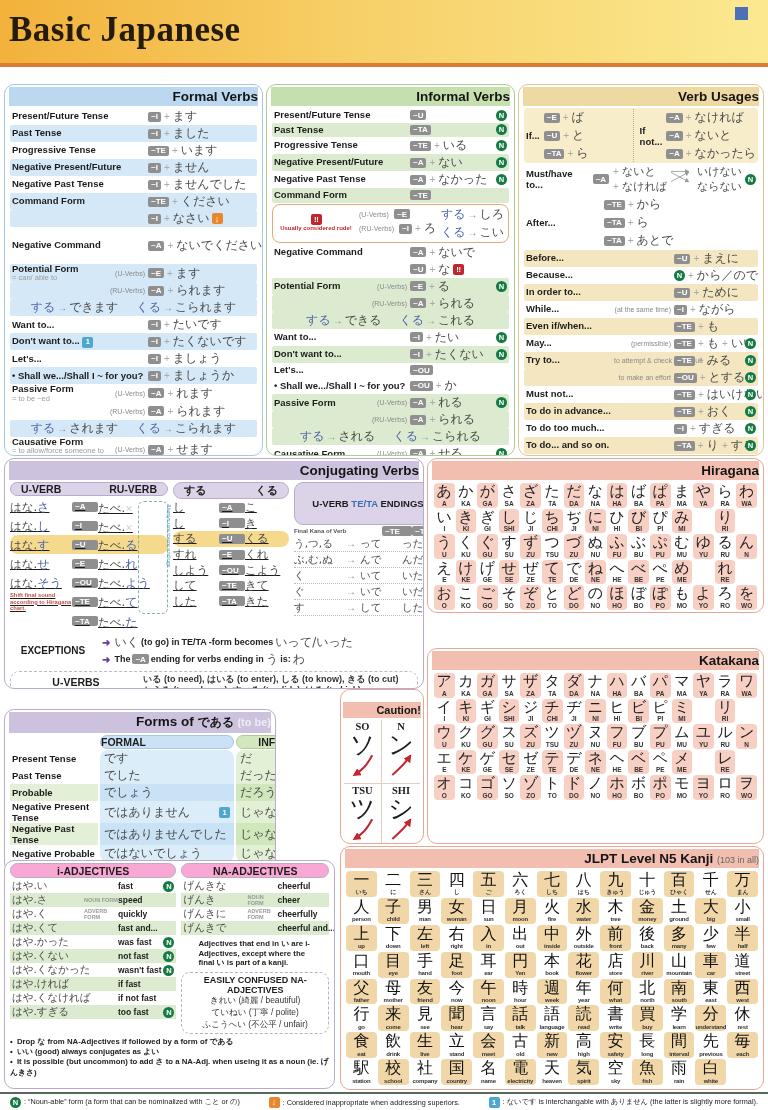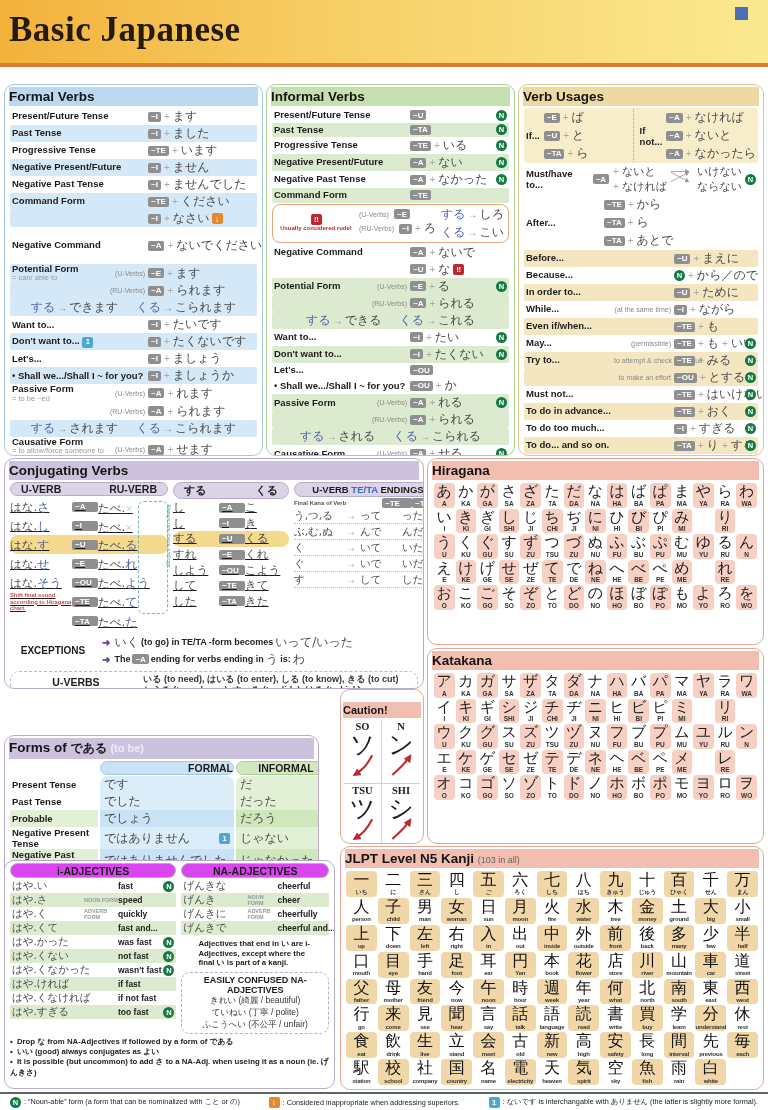--- a/index.html
+++ b/index.html
@@ -8,21 +8,21 @@
   
   .banner{position:absolute;left:0;top:0;width:768px;height:67px;
           background:linear-gradient(90deg,#F2B23B 0%,#F7CF67 45%,#FBE990 100%);
           border-bottom:4px solid #DF7A35;box-sizing:border-box;}
   .banner .title{font-family:"Liberation Serif","DejaVu Serif",serif;font-weight:700;
           font-size:35px;color:#241B0E;padding:10px 0 0 9px;letter-spacing:.5px;}
   .corner{position:absolute;right:20px;top:7px;width:13px;height:13px;background:#4C6FB5;}
   
   .sec{position:absolute;background:#fff;border:1.5px solid #ccc;border-radius:10px;
        padding:2px 5px 3px;box-sizing:border-box;overflow:hidden;}
-  .hd{margin:0 -1px 2px;border-radius:0;text-align:left;font-weight:700;
+  .hd{margin:0 -1px 2px;border-radius:0;text-align:right;font-weight:700;
       font-size:13.5px;padding:2px 0;color:#151515;}
   .hd-sub{font-weight:400;font-size:9px;color:#666;}
   .th-blue{border-color:#A6C7E3}.th-blue .hd{background:#BCD8F0;}
   .th-green{border-color:#ABCD94}.th-green .hd{background:#C5DFAF;}
   .th-tan{border-color:#DEC693}.th-tan .hd{background:#EFD9A2;}
   .th-purple{border-color:#B9ABCC}.th-purple .hd{background:#CCC2DD;}
   .th-pink{border-color:#E5A896}.th-pink .hd{background:#F2BEB0;}
   
   .vrow{display:grid;grid-template-columns:96px 40px minmax(0,1fr) 13px;
         align-items:center;min-height:14.6px;padding:0 2px;border-radius:2px;}
@@ -82,21 +82,21 @@
   .cv-left .cv-row{grid-template-columns:62px 26px 70px;}
   .cv-mid .cv-row{grid-template-columns:46px 26px 44px;}
   .cv-row .jp{font-size:11.5px;}
   .hl{background:#F5D98C;}
   .gx{color:#c9d6d4;font-size:9px;}
   .shiftnote{color:#C0504D;font-size:5.8px;line-height:1.15;font-weight:700;}
   .cv-dot{position:absolute;border:1px dashed #7FB2A8;border-radius:6px;pointer-events:none;}
   .cv-vert{position:absolute;writing-mode:vertical-rl;font-size:5.5px;color:#59A0B8;white-space:nowrap;}
   .teta{width:150px;}
   .teta-pill{border:1px solid #B9ABCC;background:#DCD3E8;border-radius:9px;text-align:center;
-             font-weight:700;font-size:9.5px;padding:1px 0;margin-bottom:1px;}
+             font-weight:700;font-size:9.5px;padding:15px 0;margin-bottom:1px;}
   .bb{color:#3B6FB5;}
   .teta-sub{display:grid;grid-template-columns:1fr 30px 30px;align-items:center;font-size:6px;color:#555;font-weight:700;}
   .teta-row{display:grid;grid-template-columns:52px 14px 42px 40px;align-items:center;
             border-bottom:1px dotted #bbb;min-height:15px;}
   .teta-row .jp{font-size:10.5px;}
   .exc{display:flex;align-items:center;gap:6px;margin-top:3px;}
   .exclab{font-weight:700;font-size:10px;width:86px;text-align:center;}
   .exline{display:flex;align-items:center;gap:2px;font-size:9px;}
   .exar{color:#6A3FA0;font-weight:700;font-size:10px;margin-right:2px;}
   .exen{color:#222;font-weight:700;font-size:9px;white-space:nowrap;}
@@ -116,40 +116,40 @@
   .cgrid{display:grid;grid-template-columns:1fr 1fr;}
   .ccell{position:relative;height:63px;text-align:center;}
   .ccell:nth-child(odd){border-right:1px solid #eccabf;}
   .ccell:nth-child(-n+2){border-bottom:1px solid #eccabf;}
   .cr{font-family:"Liberation Serif",serif;font-weight:700;font-size:10.5px;margin-top:1px;}
   .ck{font-family:"DejaVu Serif",serif;font-size:25px;line-height:1;}
   .csvg{position:absolute;left:50%;transform:translateX(-50%);bottom:0;}
   .car{stroke:#C2262E;fill:none;stroke-width:7;marker-end:url(#ahr);}
   
   .dh-row{display:grid;grid-template-columns:88px 134px 100px;gap:2px;margin-bottom:1px;}
-  .dh-f{border:1px solid #A6C7E3;background:#CBE2F6;border-radius:9px;text-align:right;font-weight:700;font-size:10.5px;}
+  .dh-f{border:1px solid #A6C7E3;background:#CBE2F6;border-radius:9px;text-align:left;font-weight:700;font-size:10.5px;}
   .dh-i{border:1px solid #ABCD94;background:#D3E7BE;border-radius:9px;text-align:center;font-weight:700;font-size:10.5px;}
   .dr{display:grid;grid-template-columns:88px 134px 100px;gap:2px;align-items:stretch;min-height:15px;}
   .dl{font-weight:700;font-size:9.5px;display:flex;align-items:center;padding-left:2px;}
   .df{background:#DCEDFA;display:flex;align-items:center;gap:2px;padding:0 4px;}
   .di{background:#E2F1D5;display:flex;align-items:center;gap:2px;padding:0 4px;}
   .drsh .dl{background:#E4EFD8;}
   .drsh .df{background:#C9E2F5;}
   .drsh .di{background:#CFE7BA;}
   .dr.first .df,.dr.first .di{border-radius:8px 8px 0 0;}
   .dr.last .df,.dr.last .di{border-radius:0 0 8px 8px;}
   .df .islot,.di .islot{margin-left:auto;}
   .dnote{font-size:8px;color:#222;margin-top:2px;line-height:1.2;}
   .dnote .jp,.dnote .jpb,.dnote .jpr{font-size:9.5px;}
   .bull{font-weight:700;margin-right:2px;}
   
   .adj-flex{display:flex;gap:5px;}
   .abox{width:168px;}
   .abox2{width:149px;}
-  .apill{border:1px solid #B9ABCC;background:#d946ef;border-radius:9px;text-align:center;
+  .apill{border:1px solid #B9ABCC;background:#f9a8d4;border-radius:9px;text-align:center;
          font-weight:700;font-size:10.5px;margin-bottom:1px;padding:0.5px 0;}
   .arow{display:grid;grid-template-columns:72px 34px minmax(0,1fr) 13px;align-items:center;min-height:13.6px;padding:0 2px;}
   .abox2 .arow{grid-template-columns:64px 30px minmax(0,1fr);}
   .arow .jp{font-size:10.5px;}
   .aform{font-size:5.5px;color:#999;font-weight:700;}
   .aen{font-size:8.5px;font-weight:700;color:#222;white-space:nowrap;}
   .anote{font-size:7.8px;color:#222;font-weight:700;line-height:1.25;margin:4px 17px;}
   .cbox{border:1.5px dashed #a9b4c9;border-radius:9px;text-align:center;padding:2px 2px;margin-top:2px;}
   .cbox-t{font-weight:700;font-size:9px;}
   .cbox-i{font-size:8.5px;color:#333;}
@@ -163,25 +163,25 @@
   .jm{font-size:6px;font-weight:700;color:#333;line-height:1.25;letter-spacing:-0.2px;white-space:nowrap;}
   
   .footer{position:absolute;left:0;top:1092px;width:768px;height:18px;border-top:2px solid #56695c;
           display:flex;align-items:center;justify-content:space-between;padding:0 10px;box-sizing:border-box;}
   .fitem{display:flex;align-items:center;gap:3px;font-size:7.3px;color:#222;}
   
   #formal{left:4px;top:84px;width:259px;height:372px;}
   #informal{left:266px;top:84px;width:249px;height:372px;}
   #usages{left:518px;top:84px;width:246px;height:372px;}
   #conj{left:4px;top:458px;width:420px;height:231px;}
-  #hira{left:427px;top:458px;width:337px;height:187px;}
+  #hira{left:427px;top:458px;width:337px;height:155px;}
   #kata{left:427px;top:648px;width:337px;height:196px;}
   #caution{left:340px;top:689px;width:84px;height:155px;padding:12px 3px;}
   #caution .hd{font-size:11px;}
-  #dearu{left:4px;top:735px;width:315px;height:164px;}
+  #dearu{left:4px;top:709px;width:272px;height:164px;}
   #adj{left:4px;top:860px;width:331px;height:229px;}
   #kanji{left:340px;top:846px;width:424px;height:244px;}
 </style>
 </head>
 <body>
 
 <svg width="0" height="0" style="position:absolute">
   <defs>
     <marker id="ah" markerWidth="6" markerHeight="6" refX="4" refY="3" orient="auto">
       <path d="M0,0 L5,3 L0,6 Z" fill="#999"></path>

